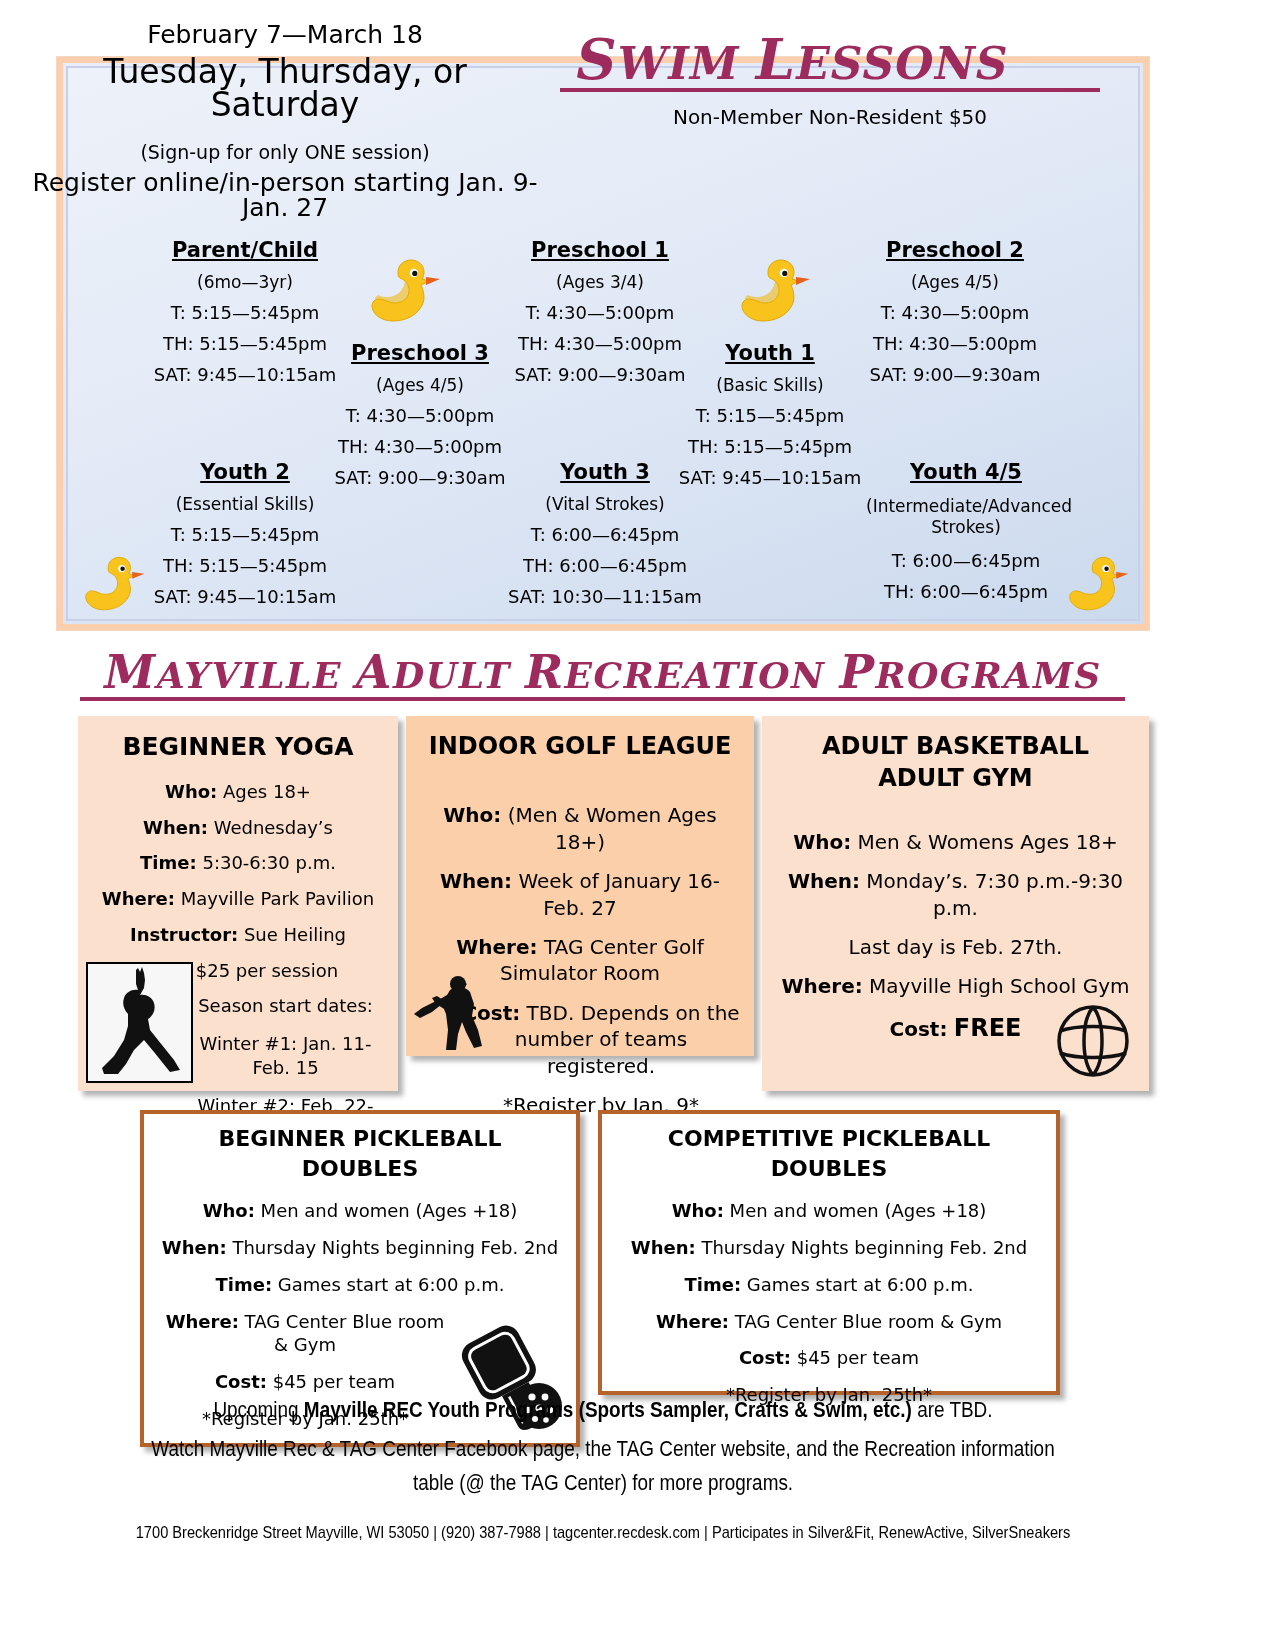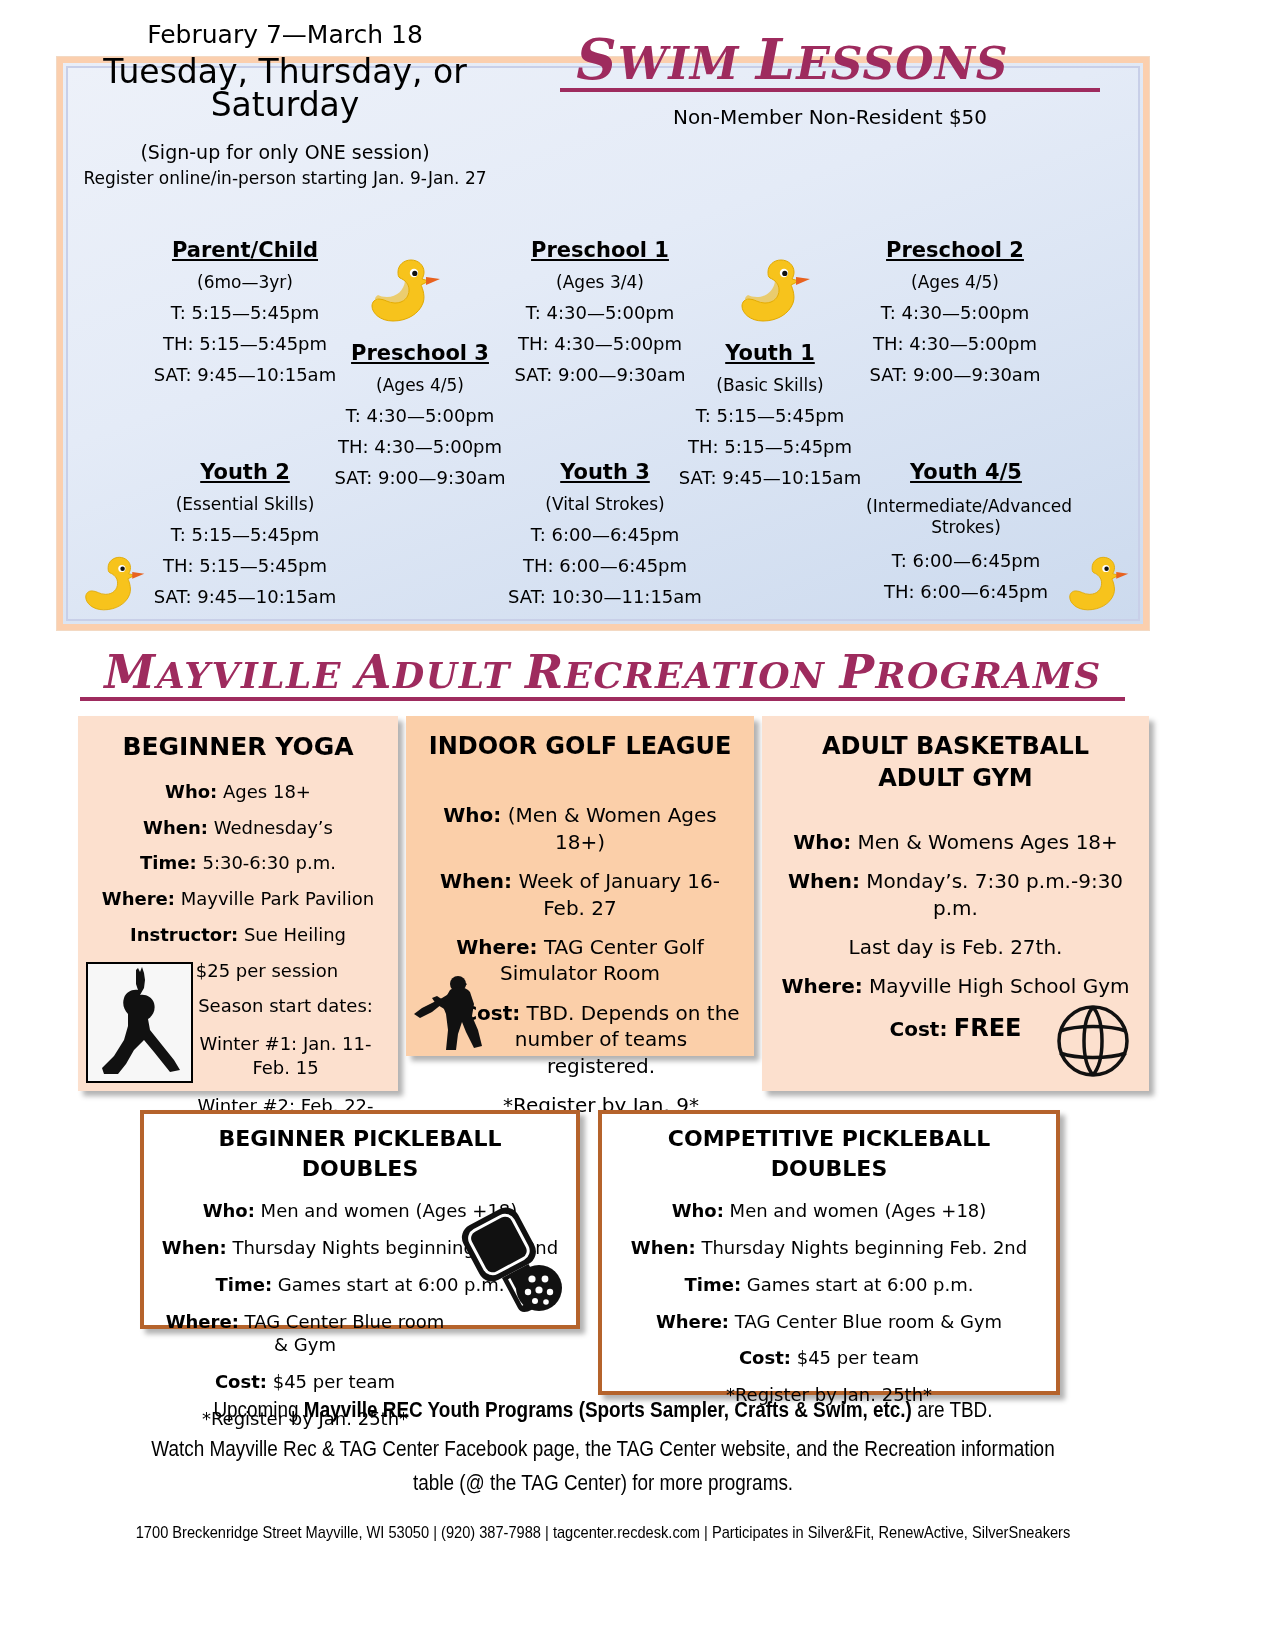--- a/index.html
+++ b/index.html
@@ -39,21 +39,21 @@
     position: absolute;
     left: 30px;
     top: 22px;
     width: 510px;
     text-align: center;
     line-height: 1.0;
   }
   .swim-hl-1 { font-size: 25px; margin-bottom: 8px; }
   .swim-hl-2 { font-size: 33px; margin-bottom: 22px; }
   .swim-hl-3 { font-size: 19px; margin-bottom: 8px; }
-  .swim-hl-4 { font-size: 17px; }
+  .swim-hl-4 { font-size: 25px; }
 
   .swim-title {
     position: absolute;
     left: 505px;
     top: 26px;
     width: 575px;
     text-align: center;
     font-family: "DejaVu Serif", serif;
     font-weight: bold;
     font-style: italic;
@@ -172,21 +172,21 @@
 
   #card-bball {
     left: 762px; top: 716px; width: 387px; height: 375px;
     background: #fce0ce; padding: 14px 16px 0 16px;
   }
   #card-bball .card-title { margin-bottom: 0; }
   #card-bball .card-title.two { margin-bottom: 34px; }
   #card-bball .card-line { font-size: 20px; margin-bottom: 13px; }
 
   #card-pb1 {
-    left: 140px; top: 1110px; width: 440px; height: 219px;
+    left: 140px; top: 1110px; width: 440px; height: 337px;
     background: #ffffff; border: 4px solid #b5632b; padding: 10px 14px 0 14px;
   }
   #card-pb2 {
     left: 598px; top: 1110px; width: 462px; height: 285px;
     background: #ffffff; border: 4px solid #b5632b; padding: 10px 14px 0 14px;
   }
   #card-pb1 .card-title, #card-pb2 .card-title { font-size: 22px; margin-bottom: 16px; }
   #card-pb1 .card-line, #card-pb2 .card-line { font-size: 18px; margin-bottom: 13px; }
 
   .card-icon { position: absolute; }

